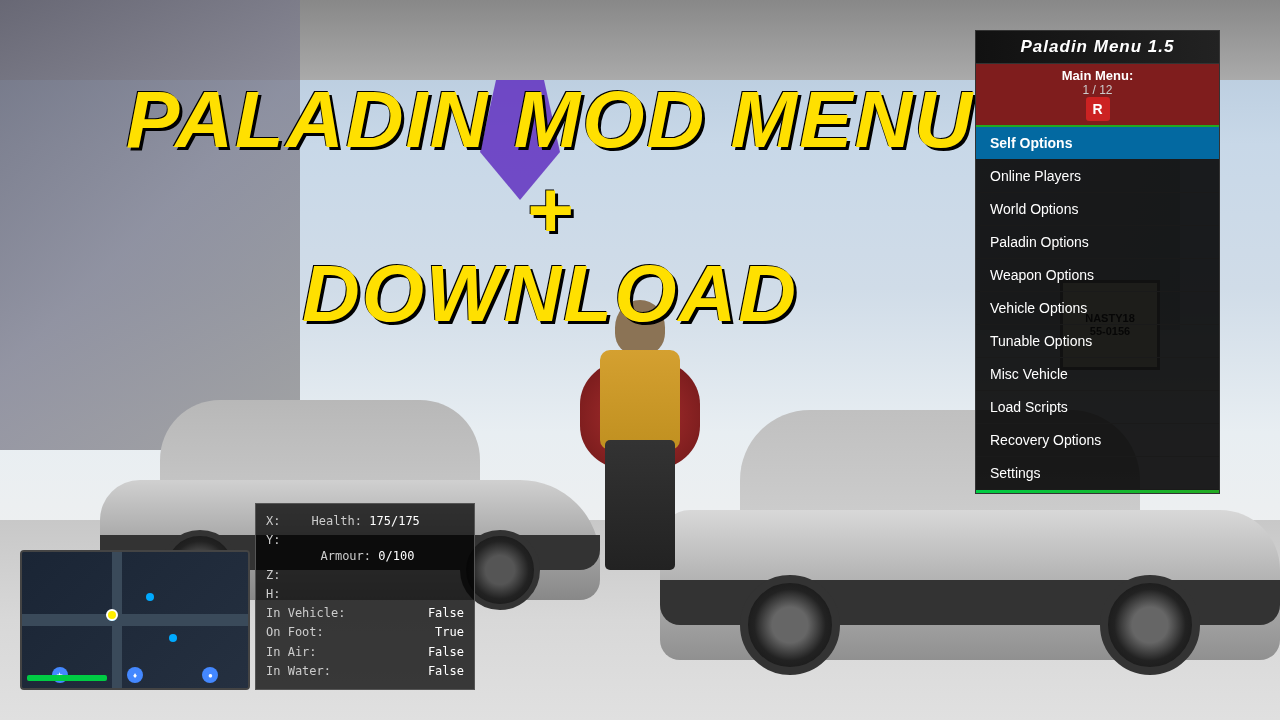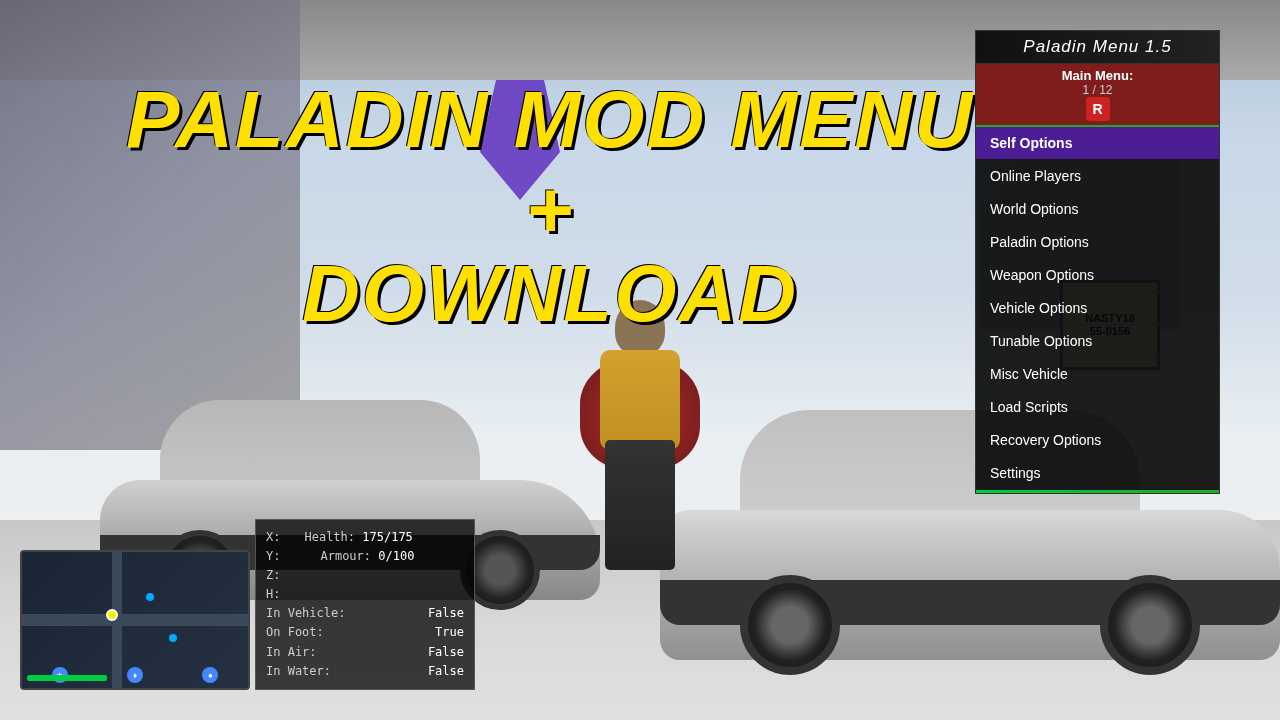--- a/index.html
+++ b/index.html
@@ -397,21 +397,21 @@
       background: linear-gradient(90deg, #111 0%, #222 100%);
       padding: 6px 12px;
       display: flex;
       justify-content: center;
       align-items: center;
       border-bottom: 1px solid #333;
     }
     .menu-title-text {
       color: #fff;
       font-size: 17px;
-      font-weight: 400;
+      font-weight: 700;
       font-style: italic;
       letter-spacing: 1px;
     }
 
     .menu-header-row {
       display: flex;
       align-items: center;
       justify-content: space-between;
       background: #7f1d1d;
       padding: 4px 10px;
@@ -446,21 +446,21 @@
     .menu-item {
       padding: 8px 14px;
       color: #fff;
       font-size: 14px;
       cursor: pointer;
       border-bottom: 1px solid #1a1a1a;
       transition: background 0.1s;
       white-space: nowrap;
     }
     .menu-item.selected {
-      background: #4c1d95;
+      background: #0369a1;
       color: #fff;
       font-weight: bold;
     }
     .green-accent-bar {
       height: 3px;
       background: linear-gradient(90deg, #00cc44, #22aa22);
     }
   </style>
 </head>
 <body>
@@ -523,28 +523,28 @@
       <div class="minimap-health-bar"></div>
       <div class="minimap-icon">♦</div>
       <div class="minimap-icon">●</div>
     </div>
   </div>
 </div>
 
 <div class="stats-overlay">
   <div class="stats-line">
     <span class="stats-key">X:</span>
-    <span style="flex:1; margin-left:24px;">
+    <span style="flex:1; margin-left:31px;">
       <span class="stats-key">Health:</span>
       <span class="stats-val">175/175</span>
     </span>
   </div>
   <div class="stats-line">
     <span class="stats-key">Y:</span>
-    <span style="flex:1; margin-left:40px;">
+    <span style="flex:1; margin-left:40px;margin-top:16px;">
       <span class="stats-key">Armour:</span>
       <span class="stats-val">0/100</span>
     </span>
   </div>
   <div class="stats-line">
     <span class="stats-key">Z:</span>
   </div>
   <div class="stats-line">
     <span class="stats-key">H:</span>
   </div>

